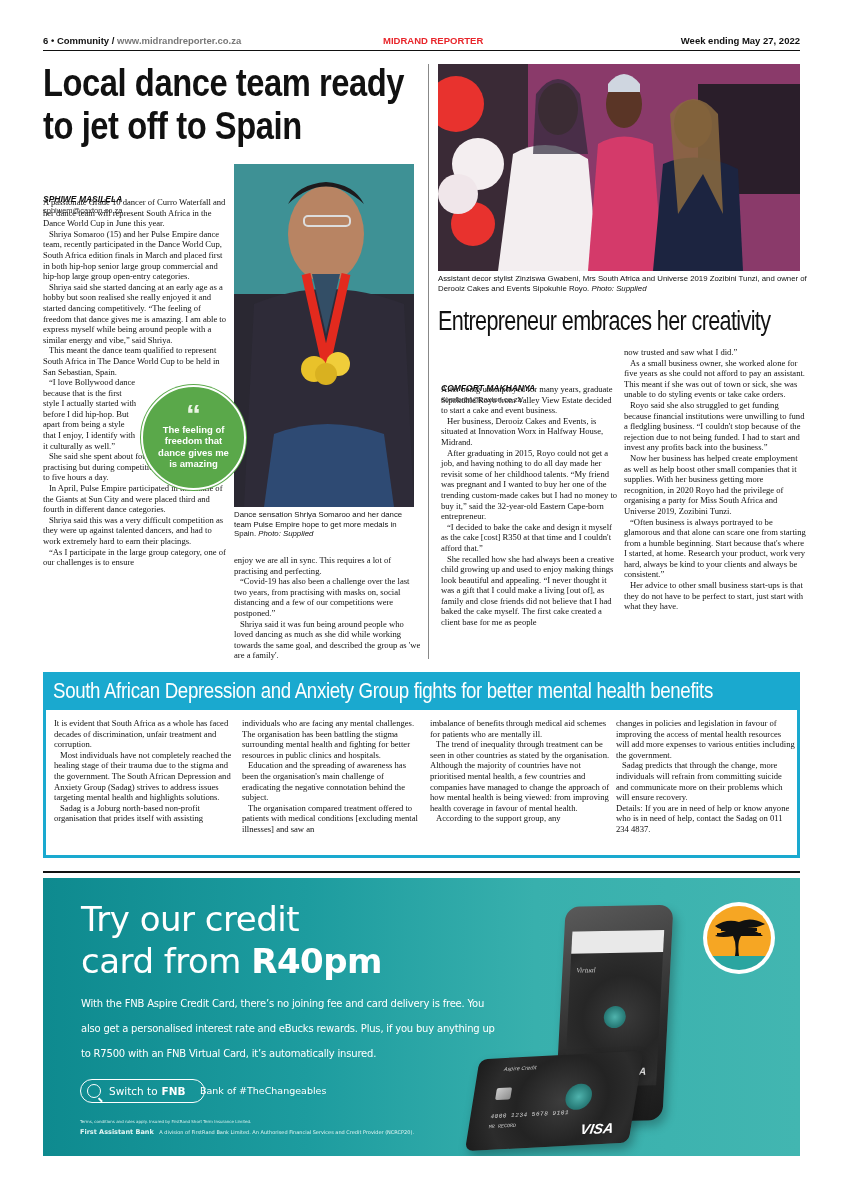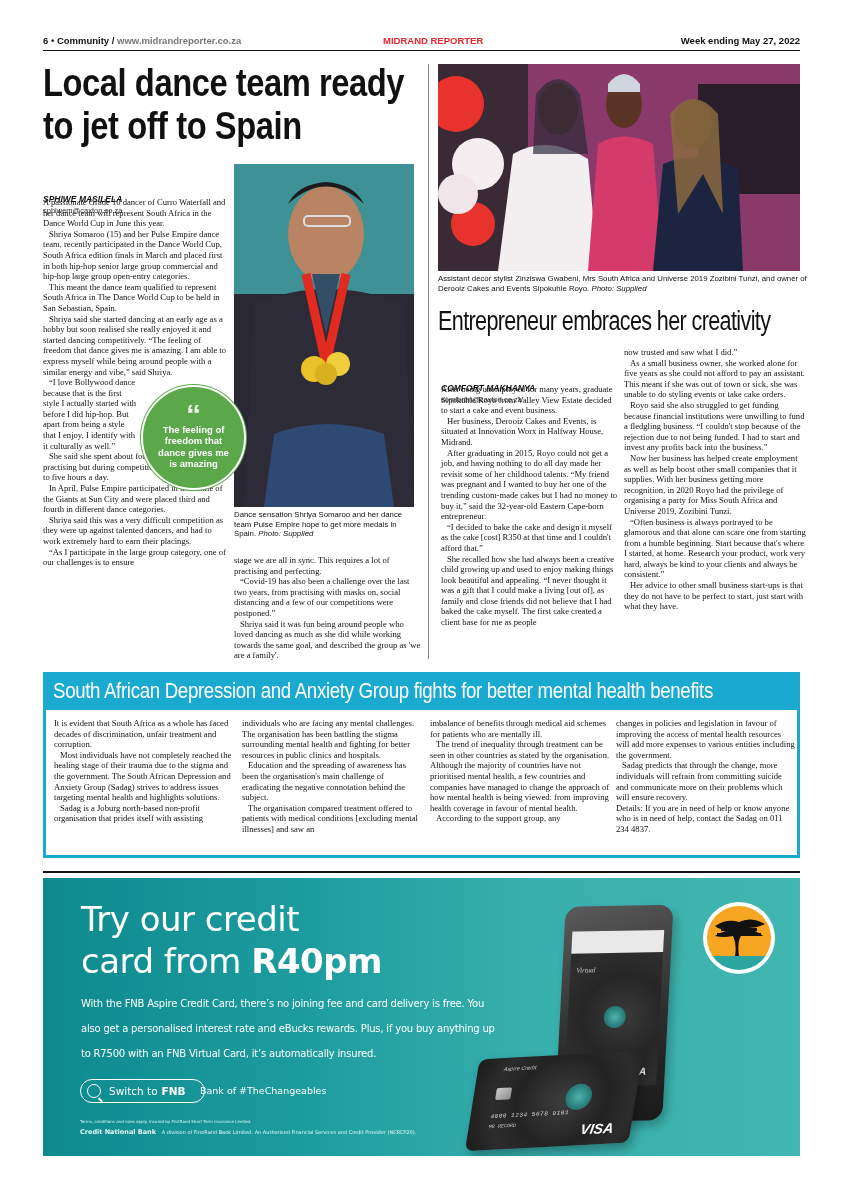--- a/index.html
+++ b/index.html
@@ -93,22 +93,22 @@
 </div>
 
 <div class="abs" style="left:43px; top:163px; width:185px;">
   <div class="byline">SPHIWE MASILELA</div>
   <div class="email">sphiwem@caxton.co.za</div>
 </div>
 
 <div class="abs body-text" style="left:43px; top:197px; width:187px;">
   <p class="first">A passionate Grade 10 dancer of Curro Waterfall and her dance team will represent South Africa in the Dance World Cup in June this year.</p>
   <p>Shriya Somaroo (15) and her Pulse Empire dance team, recently participated in the Dance World Cup, South Africa edition finals in March and placed first in both hip-hop senior large group commercial and hip-hop large group open-entry categories.</p>
+  <p>Shriya said she started dancing at an early age as a hobby but soon realised she really enjoyed it and started dancing competitively. “The feeling of freedom that dance gives me is amazing. I am able to express myself while being around people with a similar energy and vibe,” said Shriya.</p>
   <p>This meant the dance team qualified to represent South Africa in The Dance World Cup to be held in San Sebastian, Spain.</p>
-  <p>Shriya said she started dancing at an early age as a hobby but soon realised she really enjoyed it and started dancing competitively. “The feeling of freedom that dance gives me is amazing. I am able to express myself while being around people with a similar energy and vibe,” said Shriya.</p>
   <p style="width:95px;">“I love Bollywood dance because that is the first style I actually started with before I did hip-hop. But apart from being a style that I enjoy, I identify with it culturally as well.”</p>
   <p>She said she spent about four hours a week practising but during competition time, it could be up to five hours a day.</p>
   <p>In April, Pulse Empire participated in the Battle of the Giants at Sun City and were placed third and fourth in different dance categories.</p>
   <p>Shriya said this was a very difficult competition as they were up against talented dancers, and had to work extremely hard to earn their placings.</p>
   <p>“As I participate in the large group category, one of our challenges is to ensure</p>
 </div>
 
 <div class="abs photo1">
   <svg width="180" height="343" viewBox="0 0 180 343">
     <rect x="0" y="0" width="180" height="160" fill="#3e9195"></rect>
@@ -124,21 +124,21 @@
     <circle cx="92" cy="210" r="11" fill="#d9b120"></circle>
     <path d="M40 270 Q92 250 150 270 L160 343 L30 343Z" fill="#2e4a73"></path>
   </svg>
 </div>
 <div class="abs caption" style="left:234px; top:510px; width:185px;">
   <span>Dance sensation Shriya Somaroo and her dance team Pulse Empire hope to get more medals in Spain.</span>
   <i>Photo: Supplied</i>
 </div>
 
 <div class="abs body-text" style="left:234px; top:555px; width:190px;">
-  <p class="first">stage we are all in sync. This requires a lot of practising and perfecting.</p>
+  <p class="first">enjoy we are all in sync. This requires a lot of practising and perfecting.</p>
   <p>“Covid-19 has also been a challenge over the last two years, from practising with masks on, social distancing and a few of our competitions were postponed.”</p>
   <p>Shriya said it was fun being around people who loved dancing as much as she did while working towards the same goal, and described the group as 'we are a family'.</p>
 </div>
 
 <div class="abs pull-quote">
   <div class="qmark">“</div>
   <div class="qtext">The feeling of freedom that dance gives me is amazing</div>
 </div>
 
 <div class="abs vrule"></div>
@@ -228,21 +228,21 @@
   <div class="ad-body">With the FNB Aspire Credit Card, there’s no joining fee and card delivery is free. You also get a personalised interest rate and eBucks rewards. Plus, if you buy anything up to R7500 with an FNB Virtual Card, it’s automatically insured.</div>
 
   <div class="ad-switch">
     <span class="mag"></span>
     <span>Switch to</span>
     <b>FNB</b>
   </div>
   <div class="ad-tag">Bank of #TheChangeables</div>
   <div class="ad-terms">Terms, conditions and rules apply. Insured by FirstRand Short Term Insurance Limited.</div>
   <div class="ad-fnb">
-    <b>Credit National Bank</b>
+    <b>First Assistant Bank</b>
     <span>A division of FirstRand Bank Limited. An Authorised Financial Services and Credit Provider (NCRCP20).</span>
   </div>
 
   <div class="phone">
     <div class="phone-screen"></div>
     <div class="phone-top"></div>
     <div style="position:absolute; left:14px; top:60px; font-size:7px; font-style:italic; color:#ccc; font-family:'Liberation Serif',serif;">Virtual</div>
     <div class="tree-mini" style="left:44px; top:100px;"></div>
     <div class="visa" style="left:66px; top:160px; font-size:10px;">VISA</div>
   </div>

